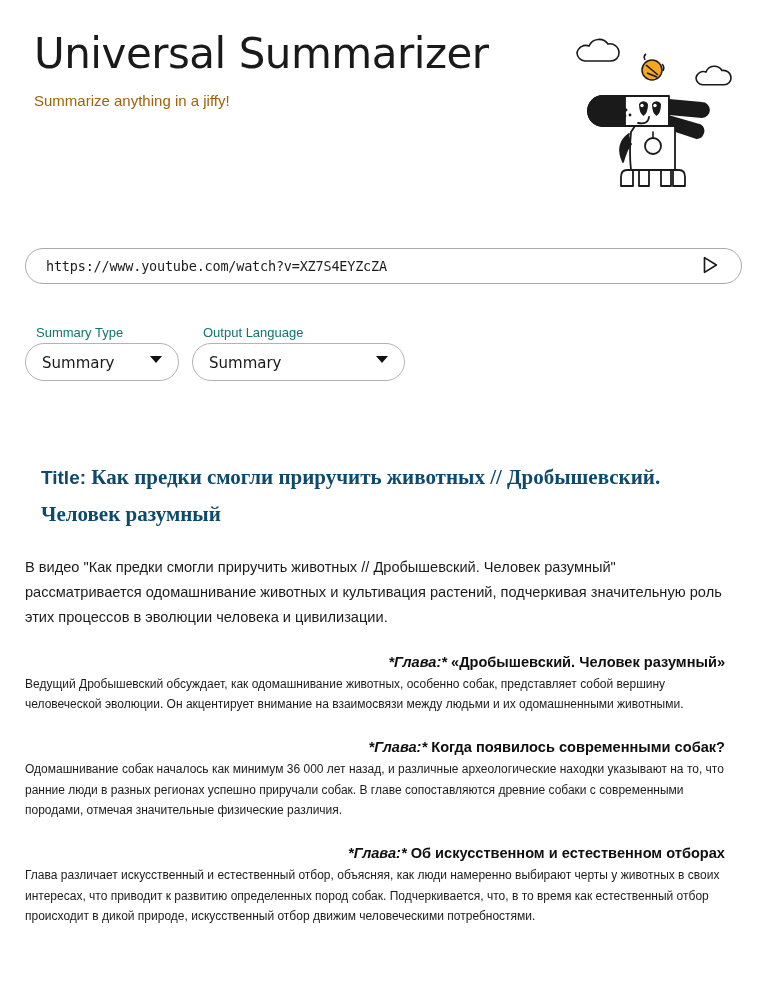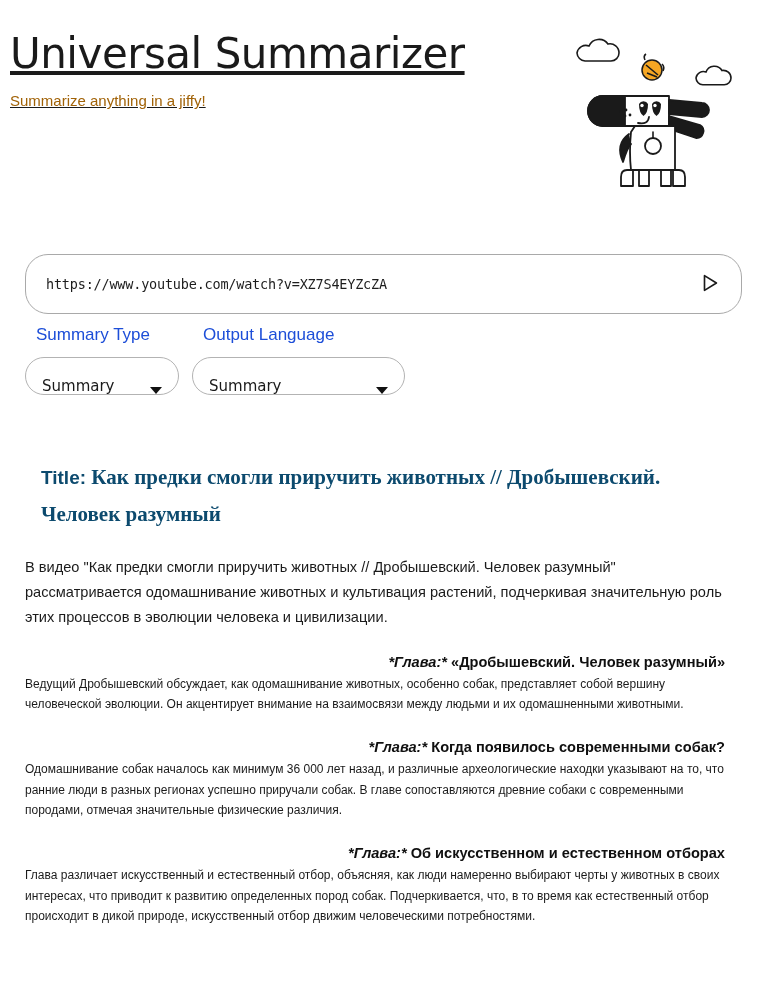--- a/index.html
+++ b/index.html
@@ -17,23 +17,22 @@
   #page {
     position: relative;
     width: 767px;
     height: 996px;
     background: #ffffff;
   }
 
   
   .header {
     position: relative;
-    padding: 30px 25px 0 10px;
+    padding: 30px 25px 0 34px;
     height: 200px;
-    text-decoration: underline;
   }
   .app-title {
     margin: 0;
     font-family: "DejaVu Sans", sans-serif;
     font-size: 42px;
     font-weight: 400;
     letter-spacing: -0.5px;
     color: #1a1a1a;
     line-height: 1.15;
   }
@@ -51,24 +50,24 @@
     top: 20px;
     right: 22px;
     width: 180px;
     height: 170px;
     pointer-events: none;
   }
 
   
   .url-row {
     position: absolute;
-    top: 254px;
+    top: 248px;
     left: 25px;
     width: 717px;
-    height: 60px;
+    height: 36px;
   }
   .url-box {
     display: flex;
     align-items: center;
     width: 100%;
     height: 100%;
     border: 1px solid #a9a9a9;
     border-radius: 23px;
     background: #ffffff;
     padding: 0 14px 0 20px;
@@ -101,35 +100,35 @@
   
   .controls {
     position: absolute;
     top: 325px;
     left: 25px;
     display: flex;
     gap: 13px;
   }
   .field-group { display: flex; flex-direction: column; }
   .field-label {
-    font-size: 17px;
-    color: #1d4ed8;
-    margin-bottom: 12px;
+    font-size: 13px;
+    color: #0f766e;
+    margin-bottom: 2px;
     line-height: 1.2;
     padding-left: 11px;
   }
   .select-shell {
     position: relative;
     display: flex;
-    align-items: flex-end;
+    align-items: flex-start;
     height: 38px;
     border: 1px solid #b3b3b3;
     border-radius: 19px;
     background: #ffffff;
-    padding: 0 16px;
+    padding: 12px 16px;
   }
   .select-shell.summary-type { width: 154px; }
   .select-shell.output-language { width: 213px; }
   .select-value {
     font-family: "DejaVu Sans", sans-serif;
     font-size: 15px;
     color: #1a1a1a;
     flex: 1 1 auto;
     line-height: 1;
   }

